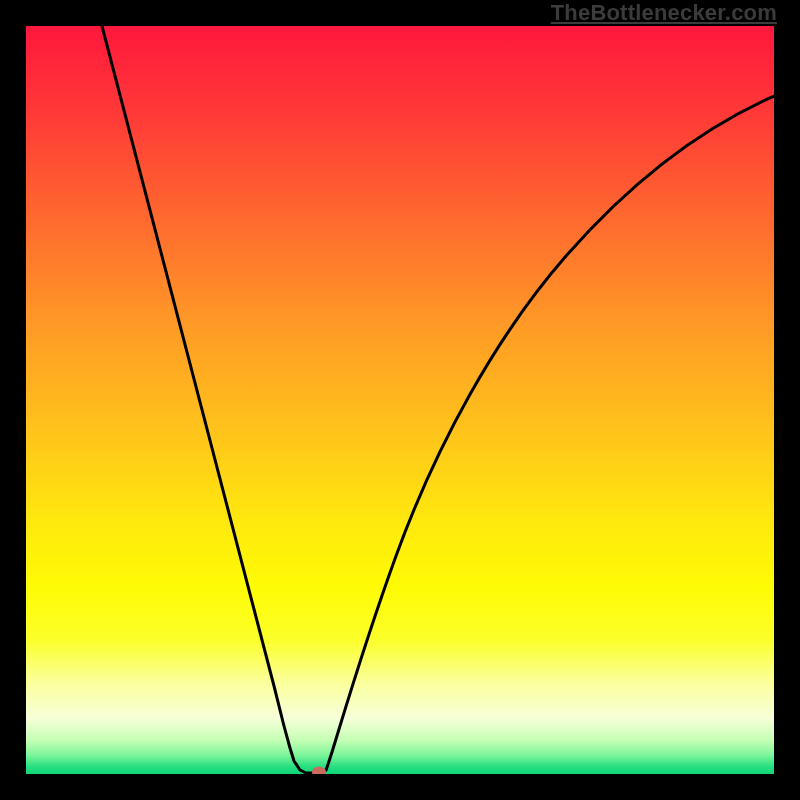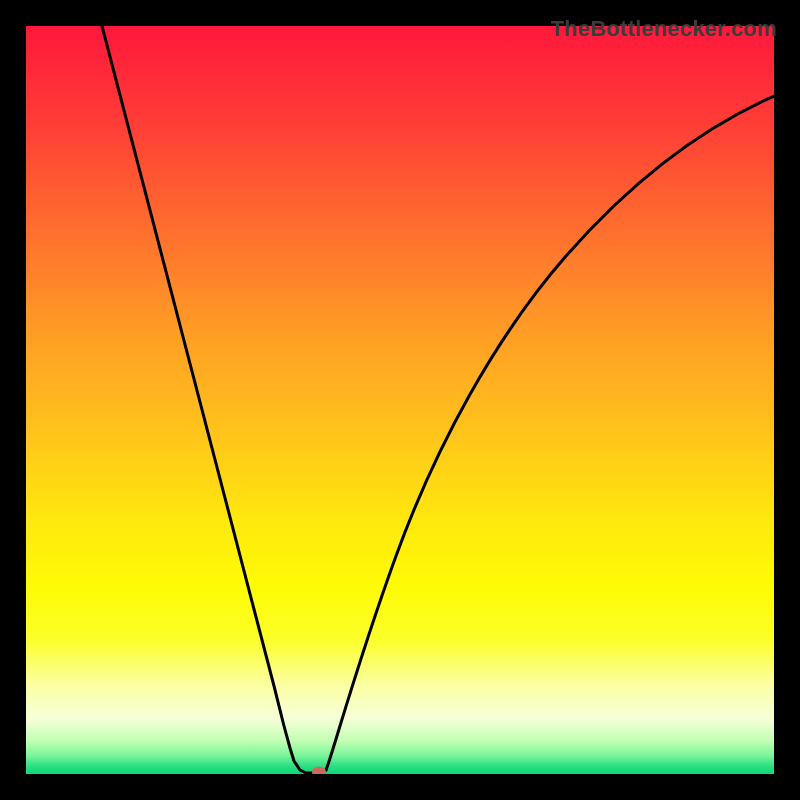--- a/index.html
+++ b/index.html
@@ -52,15 +52,15 @@
 
   <div class="plot-outer" style="left: 0px; top: 0px; width: 800px; height: 800px;"></div>
   <div class="plot-inner" style="left: 26px; top: 26px; width: 748px; height: 748px;">
     <div class="gradient" style="background: linear-gradient(rgb(255, 24, 60) 0%, rgb(255, 58, 55) 12%, rgb(255, 106, 47) 26%, rgb(255, 154, 38) 40%, rgb(255, 195, 27) 54%, rgb(255, 232, 14) 66%, rgb(255, 251, 5) 75%, rgb(251, 255, 41) 82%, rgb(251, 255, 160) 88%, rgb(247, 255, 216) 92.5%, rgb(196, 255, 180) 95.5%, rgb(124, 245, 154) 97.5%, rgb(39, 223, 129) 99%, rgb(15, 214, 118) 100%);"></div>
     <svg class="curve" preserveAspectRatio="none" viewBox="0 0 748 748" width="748" height="748">
         <path d="M 76 0 L 248 660 L 258 700 L 264 722 L 268 735 L 274 744 L 280 747 L 290 747 L 300 744" fill="none" stroke="#000000" stroke-width="3" stroke-linecap="round" stroke-linejoin="round"></path>
         <path d="M 300 744 C 306 730, 330 640, 370 530 C 410 420, 470 310, 540 230 C 610 150, 680 100, 748 70" fill="none" stroke="#000000" stroke-width="3" stroke-linecap="round" stroke-linejoin="round"></path>
       </svg>
     <div class="min-marker" style="left: 293px; top: 746px; width: 14px; height: 11px; background: rgb(204, 106, 91);"></div>
   </div>
-  <div class="watermark" style="color: rgb(59, 59, 59); font-size: 22px; right: 23px; top: 16px;">TheBottlenecker.com</div>
+  <div class="watermark" style="color: rgb(59, 59, 59); font-size: 22px; right: 23px; top: 0px; text-decoration: underline;">TheBottlenecker.com</div>
 
 </div>
 
 </body></html>

